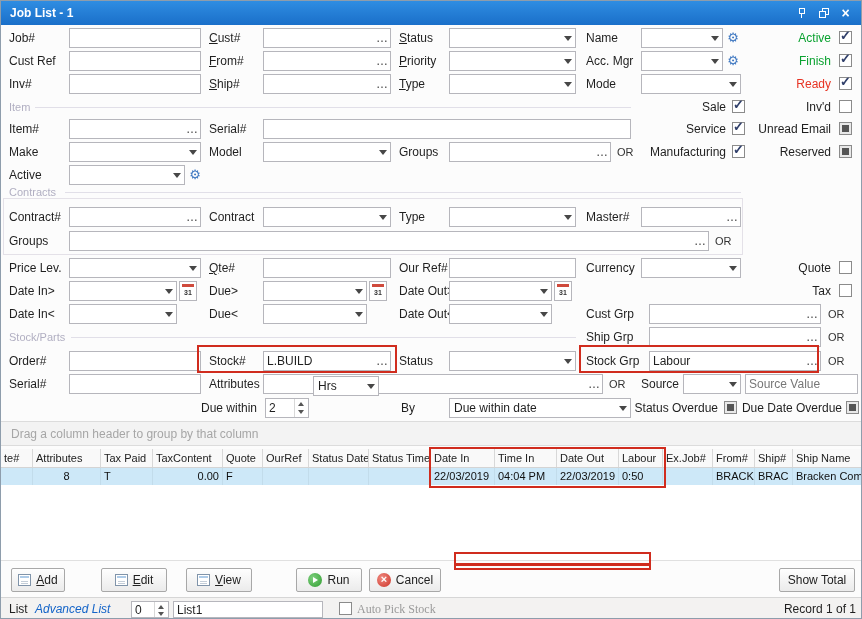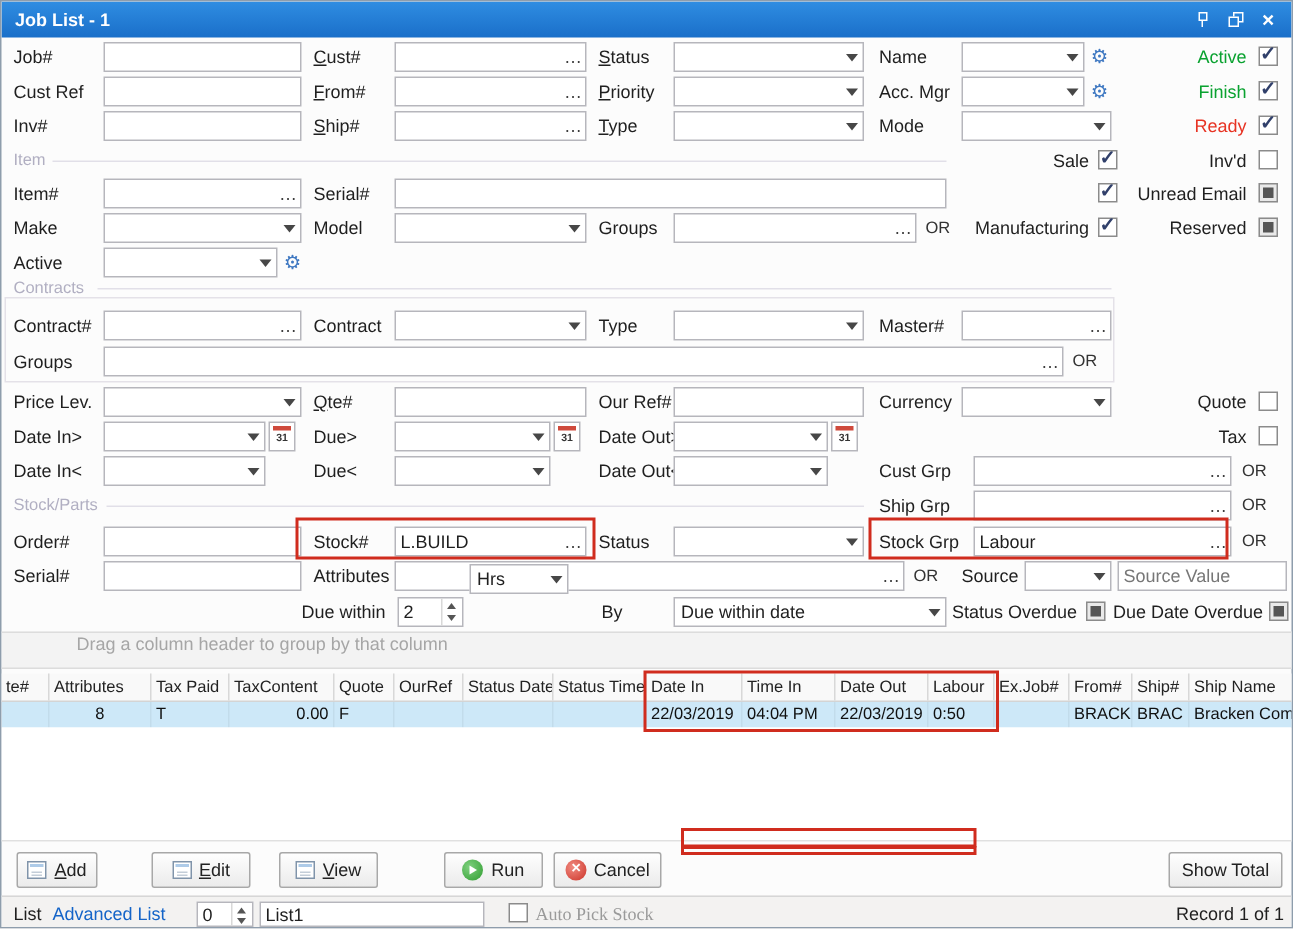--- a/index.html
+++ b/index.html
@@ -18,21 +18,21 @@
   .ic-restore::before { content:""; position:absolute; top:0; right:0; width:7px; height:7px; border:1px solid #fff; box-sizing:border-box; }
   .ic-restore::after { content:""; position:absolute; bottom:0; left:0; width:7px; height:7px; border:1px solid #fff; background:#2480d8; box-sizing:border-box; }
   .closeg { font-size:14px; font-weight:700; line-height:15px; }
 
   
   .lbl { position:absolute; font-size:12px; line-height:20px; color:#1f1f1f; white-space:nowrap; }
   .lbl.r { text-align:right; }
   .c-green { color:#0aa230; }
   .c-red { color:#e73323; }
   .dim { color:#9a9a9a;font-family:Liberation Serif, serif; }
-  .link { color:#1464c8; cursor:pointer; }
+  .link { color:#1464c8; cursor:pointer;font-style:italic; }
   .mn::first-letter { text-decoration:underline; }
   .sect { position:absolute; font-size:11px; line-height:20px; color:#b1afc2; white-space:nowrap; }
   .sline { position:absolute; height:1px; background:#e1dfe8; }
   .gbox { position:absolute; border:1px solid #e4e1e8; box-sizing:border-box; }
 
   
   .ctl { position:absolute; height:20px; box-sizing:border-box; }
   .tb, .combo, .spin { background:#fff; border:1px solid #b6b6bc; display:flex; align-items:stretch; }
   .tb input, .spin input { flex:1; min-width:0; border:0; outline:0; background:transparent; font:12px "Liberation Sans",sans-serif; color:#1f1f1f; padding:0 3px; }
   .tb input::placeholder { color:#777; opacity:1; }
@@ -51,21 +51,21 @@
   .cb.on::after { content:"✓"; position:absolute; left:0; top:-4px; font-size:13px; font-weight:700; color:#31406b; }
   .cb.fill { background:#e9e9e9; }
   .cb.fill::after { content:""; position:absolute; left:2px; top:2px; right:2px; bottom:2px; background:#555; }
   .sbtns { width:13px; border-left:1px solid #d8d8d8; display:flex; flex-direction:column; }
   .sbtns i { flex:1; position:relative; cursor:pointer; }
   .sbtns i.up::after { content:""; position:absolute; left:3px; top:3px; border-left:3px solid transparent; border-right:3px solid transparent; border-bottom:4px solid #555; }
   .sbtns i.dn::after { content:""; position:absolute; left:3px; top:2px; border-left:3px solid transparent; border-right:3px solid transparent; border-top:4px solid #555; }
 
   
   .gpanel { position:absolute; left:0; top:420px; width:862px; height:25px; background:#f3f3f3;
-    border-top:1px solid #dcdcdc; border-bottom:1px solid #dcdcdc; display:flex; box-sizing:border-box;padding-left:40px; }
+    border-top:1px solid #dcdcdc; border-bottom:1px solid #dcdcdc; display:flex; align-items:center; box-sizing:border-box; }
   .gpanel span { color:#a6a6a6; font-size:12px; padding-left:10px; }
   .ghead { position:absolute; left:0; top:448px; width:862px; height:19px; display:flex; background:#f9f9f9; border-bottom:1px solid #d4d4d4; box-sizing:border-box; }
   .hc { border-right:1px solid #d8d8d8; font-size:11px; color:#222; line-height:18px; padding:0 3px; box-sizing:border-box; overflow:hidden; white-space:nowrap; cursor:pointer; }
   .grow { position:absolute; left:0; top:467px; width:862px; height:17px; display:flex; background:#cde8f8; cursor:default; }
   .dc { font-size:11px; color:#101010; line-height:17px; padding:0 3px; box-sizing:border-box; overflow:hidden; white-space:nowrap; border-right:1px solid rgba(0,0,0,0.05); }
   .dc.ar { text-align:right; }
   .dc.ac { text-align:center; }
   .gbody { position:absolute; left:0; top:484px; width:862px; height:76px; background:#fff; border-bottom:1px solid #e0e0e0; box-sizing:border-box; }
 
   
@@ -182,20 +182,21 @@
 
   <span class="lbl" style="left:8px;top:118px">Item#</span>
   <div class="ctl tb" style="left:68px;top:118px;width:132px">
       <input style="">
       <span class="ebtn">…</span>
     </div>
   <span class="lbl" style="left:208px;top:118px">Serial#</span>
   <div class="ctl tb" style="left:262px;top:118px;width:368px">
       <input style="">
     </div>
+  <span class="lbl r" style="left:600px;top:118px;width:125px">Service</span>
   <span class="cb on" style="left:731px;top:121px"></span>
   <span class="lbl r" style="left:705px;top:118px;width:125px">Unread Email</span>
   <span class="cb fill" style="left:838px;top:121px"></span>
 
   <span class="lbl" style="left:8px;top:141px">Make</span>
   <div class="ctl combo" style="left:68px;top:141px;width:132px">
       <span class="val"></span>
       <span class="darr"></span>
     </div>
   <span class="lbl" style="left:208px;top:141px">Model</span>

